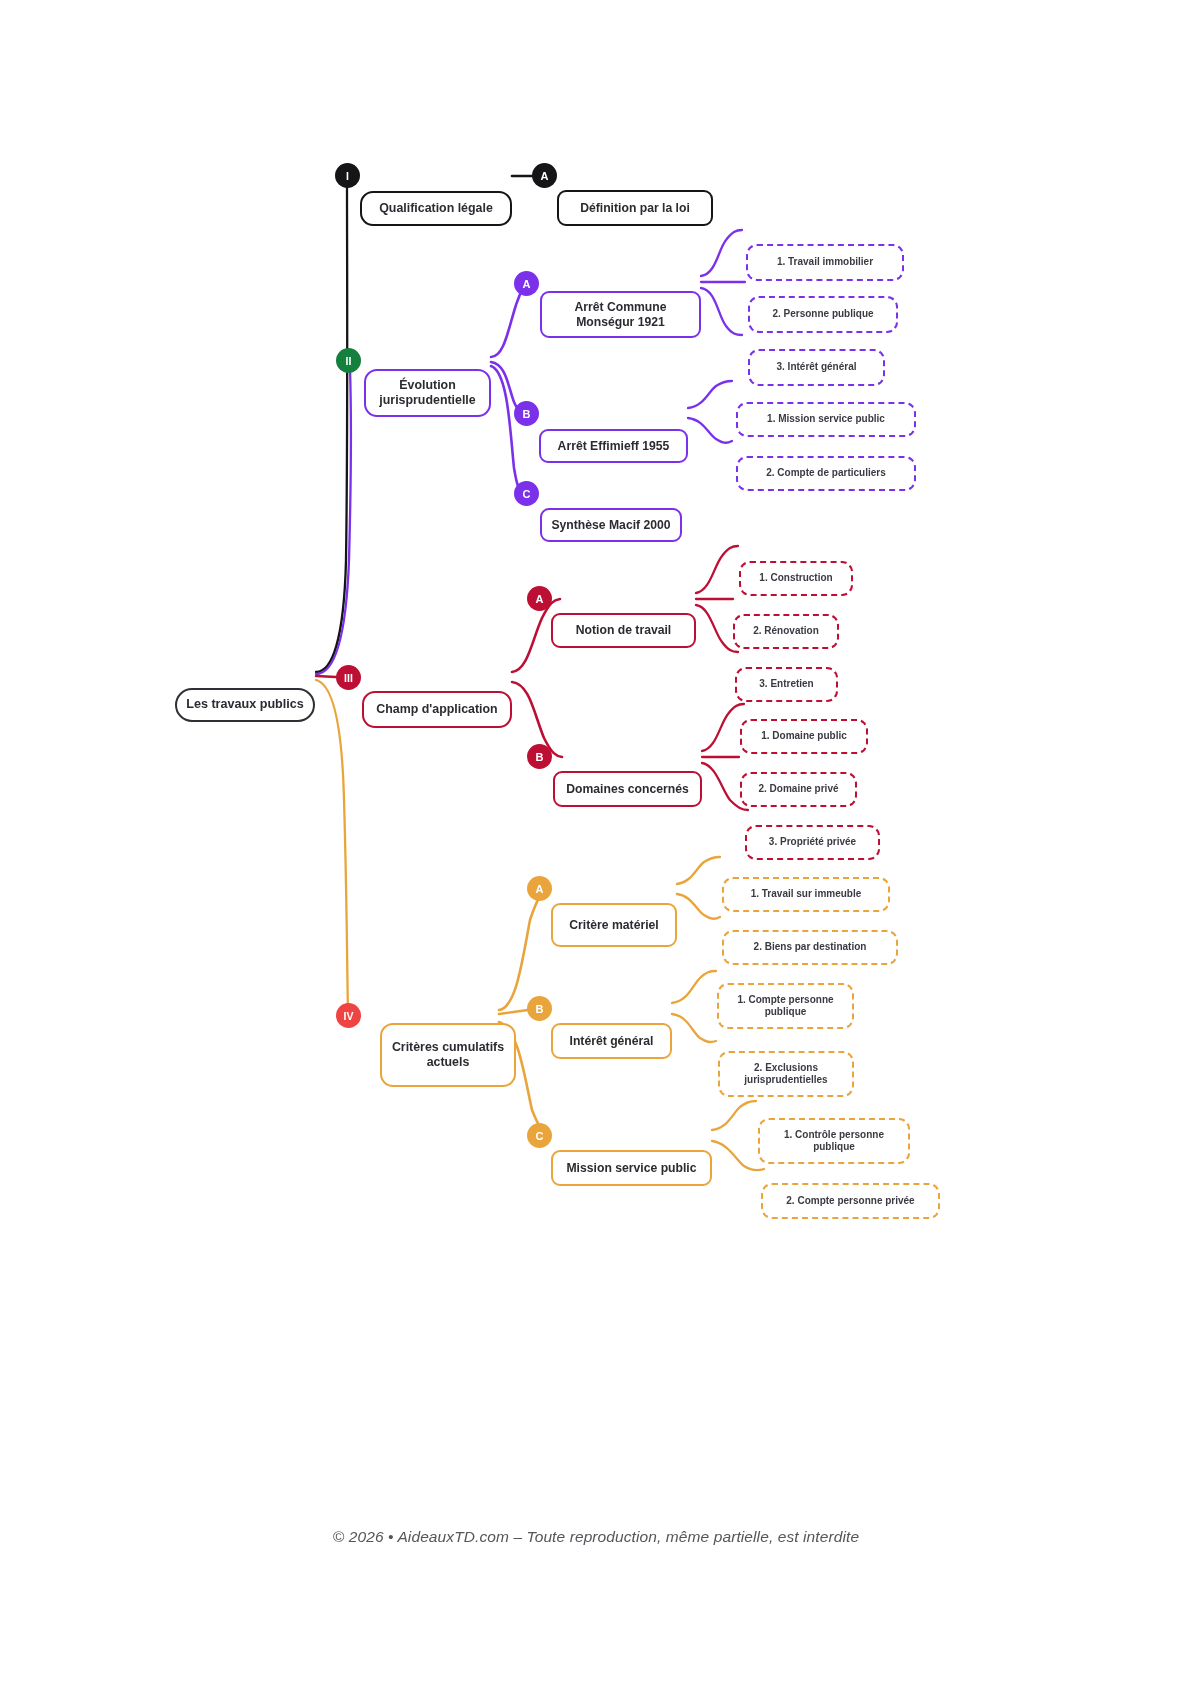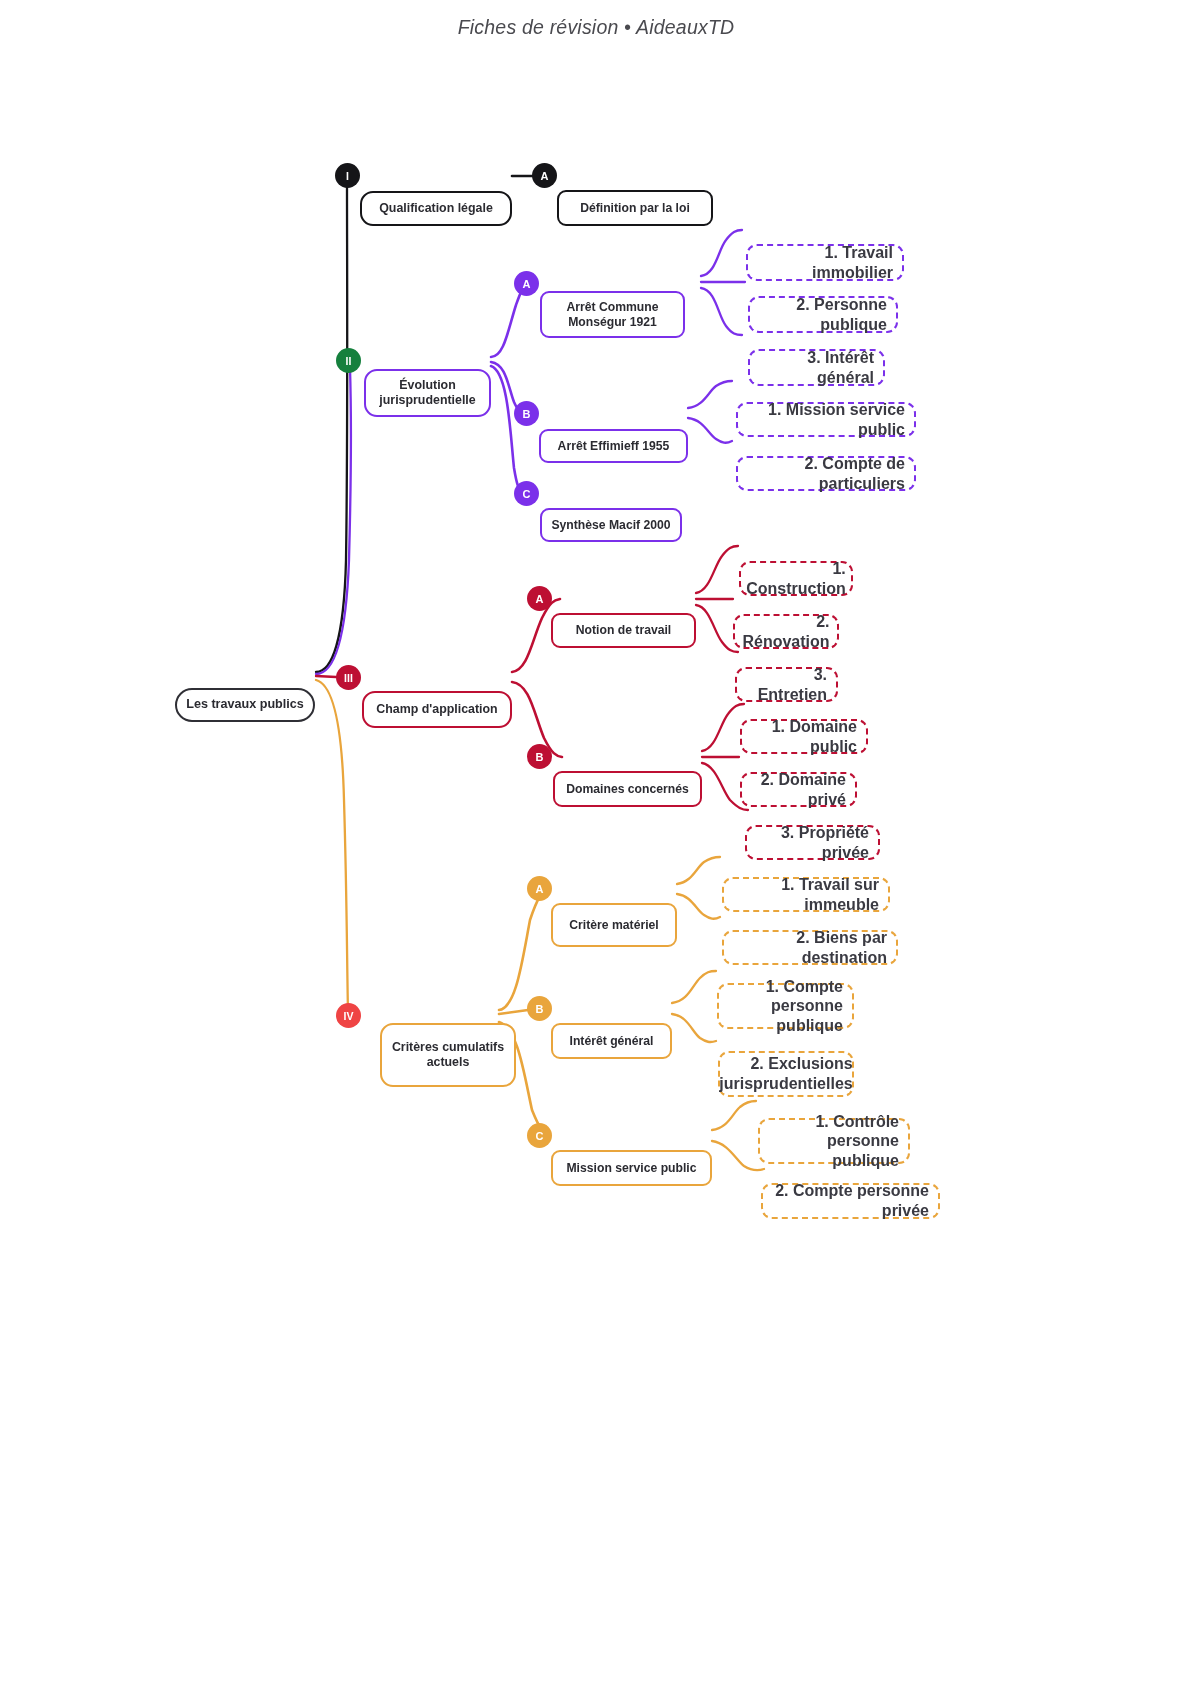--- a/index.html
+++ b/index.html
@@ -81,22 +81,21 @@
   .node.lvl2 {
     border: 2.2px solid currentColor;
     border-radius: 9px;
     font-size: 12.2px;
   }
   .node.lvl2 > span { color: #2b2b31; }
 
   .node.lvl3 {
     border: 2.1px dashed currentColor;
     border-radius: 11px;
-    font-size: 16px;
-    text-align: right;
+    font-size: 10px;
   }
   .node.lvl3 > span { color: #3a3a42; }
 
   
   .node.solid-dark { border-style: solid; }
 
   
   .badge {
     position: absolute;
     display: flex;
@@ -118,21 +117,20 @@
   .badge.alpha-dark {
     width: 25px; height: 25px;
     font-size: 11px;
   }
 </style>
 </head>
 <body>
 
 <div id="stage">
 
-  <div class="doc-header">Fiches de révision • AideauxTD</div>
 
   <svg id="links" viewBox="0 0 1192 1684">
     <g fill="none" stroke-linecap="round" stroke-width="2.3">
 
       <path d="M 316 672 C 332 672 344 640 346 560 C 348 430 347 260 347 184" stroke="#151518"></path>
 
       <path d="M 316 674 C 334 674 346 640 349 560 C 352 450 351 400 350 368" stroke="#7b30ea"></path>
 
       <path d="M 316 676 L 336 677" stroke="#bd0f33"></path>
 
@@ -198,21 +196,21 @@
   <div class="badge roman" style="left:336px; top:348px; background:#15803d;">
     <span>II</span>
   </div>
   <div class="node lvl1" style="left:364px; top:337px; width:127px; height:48px; color:#7b30ea;">
     <span>Évolution jurisprudentielle</span>
   </div>
 
   <div class="badge alpha" style="left:514px; top:271px; background:#7b30ea;">
     <span>A</span>
   </div>
-  <div class="node lvl2" style="left:540px; top:259px; width:145px; height:47px; color:#7b30ea;">
+  <div class="node lvl2" style="left:540px; top:259px; width:161px; height:47px; color:#7b30ea;">
     <span>Arrêt Commune Monségur 1921</span>
   </div>
 
   <div class="node lvl3" style="left:746px; top:212px; width:158px; height:37px; color:#7b30ea;">
     <span>1. Travail immobilier</span>
   </div>
   <div class="node lvl3" style="left:748px; top:264px; width:150px; height:37px; color:#7b30ea;">
     <span>2. Personne publique</span>
   </div>
   <div class="node lvl3" style="left:748px; top:317px; width:137px; height:37px; color:#7b30ea;">
@@ -323,14 +321,15 @@
     <span>Mission service public</span>
   </div>
 
   <div class="node lvl3" style="left:758px; top:1086px; width:152px; height:46px; color:#e9a53c;">
     <span>1. Contrôle personne publique</span>
   </div>
   <div class="node lvl3" style="left:761px; top:1151px; width:179px; height:36px; color:#e9a53c;">
     <span>2. Compte personne privée</span>
   </div>
 
+  <div class="doc-footer">© 2026 • AideauxTD.com – Toute reproduction, même partielle, est interdite</div>
 
 </div>
 
 </body></html>

